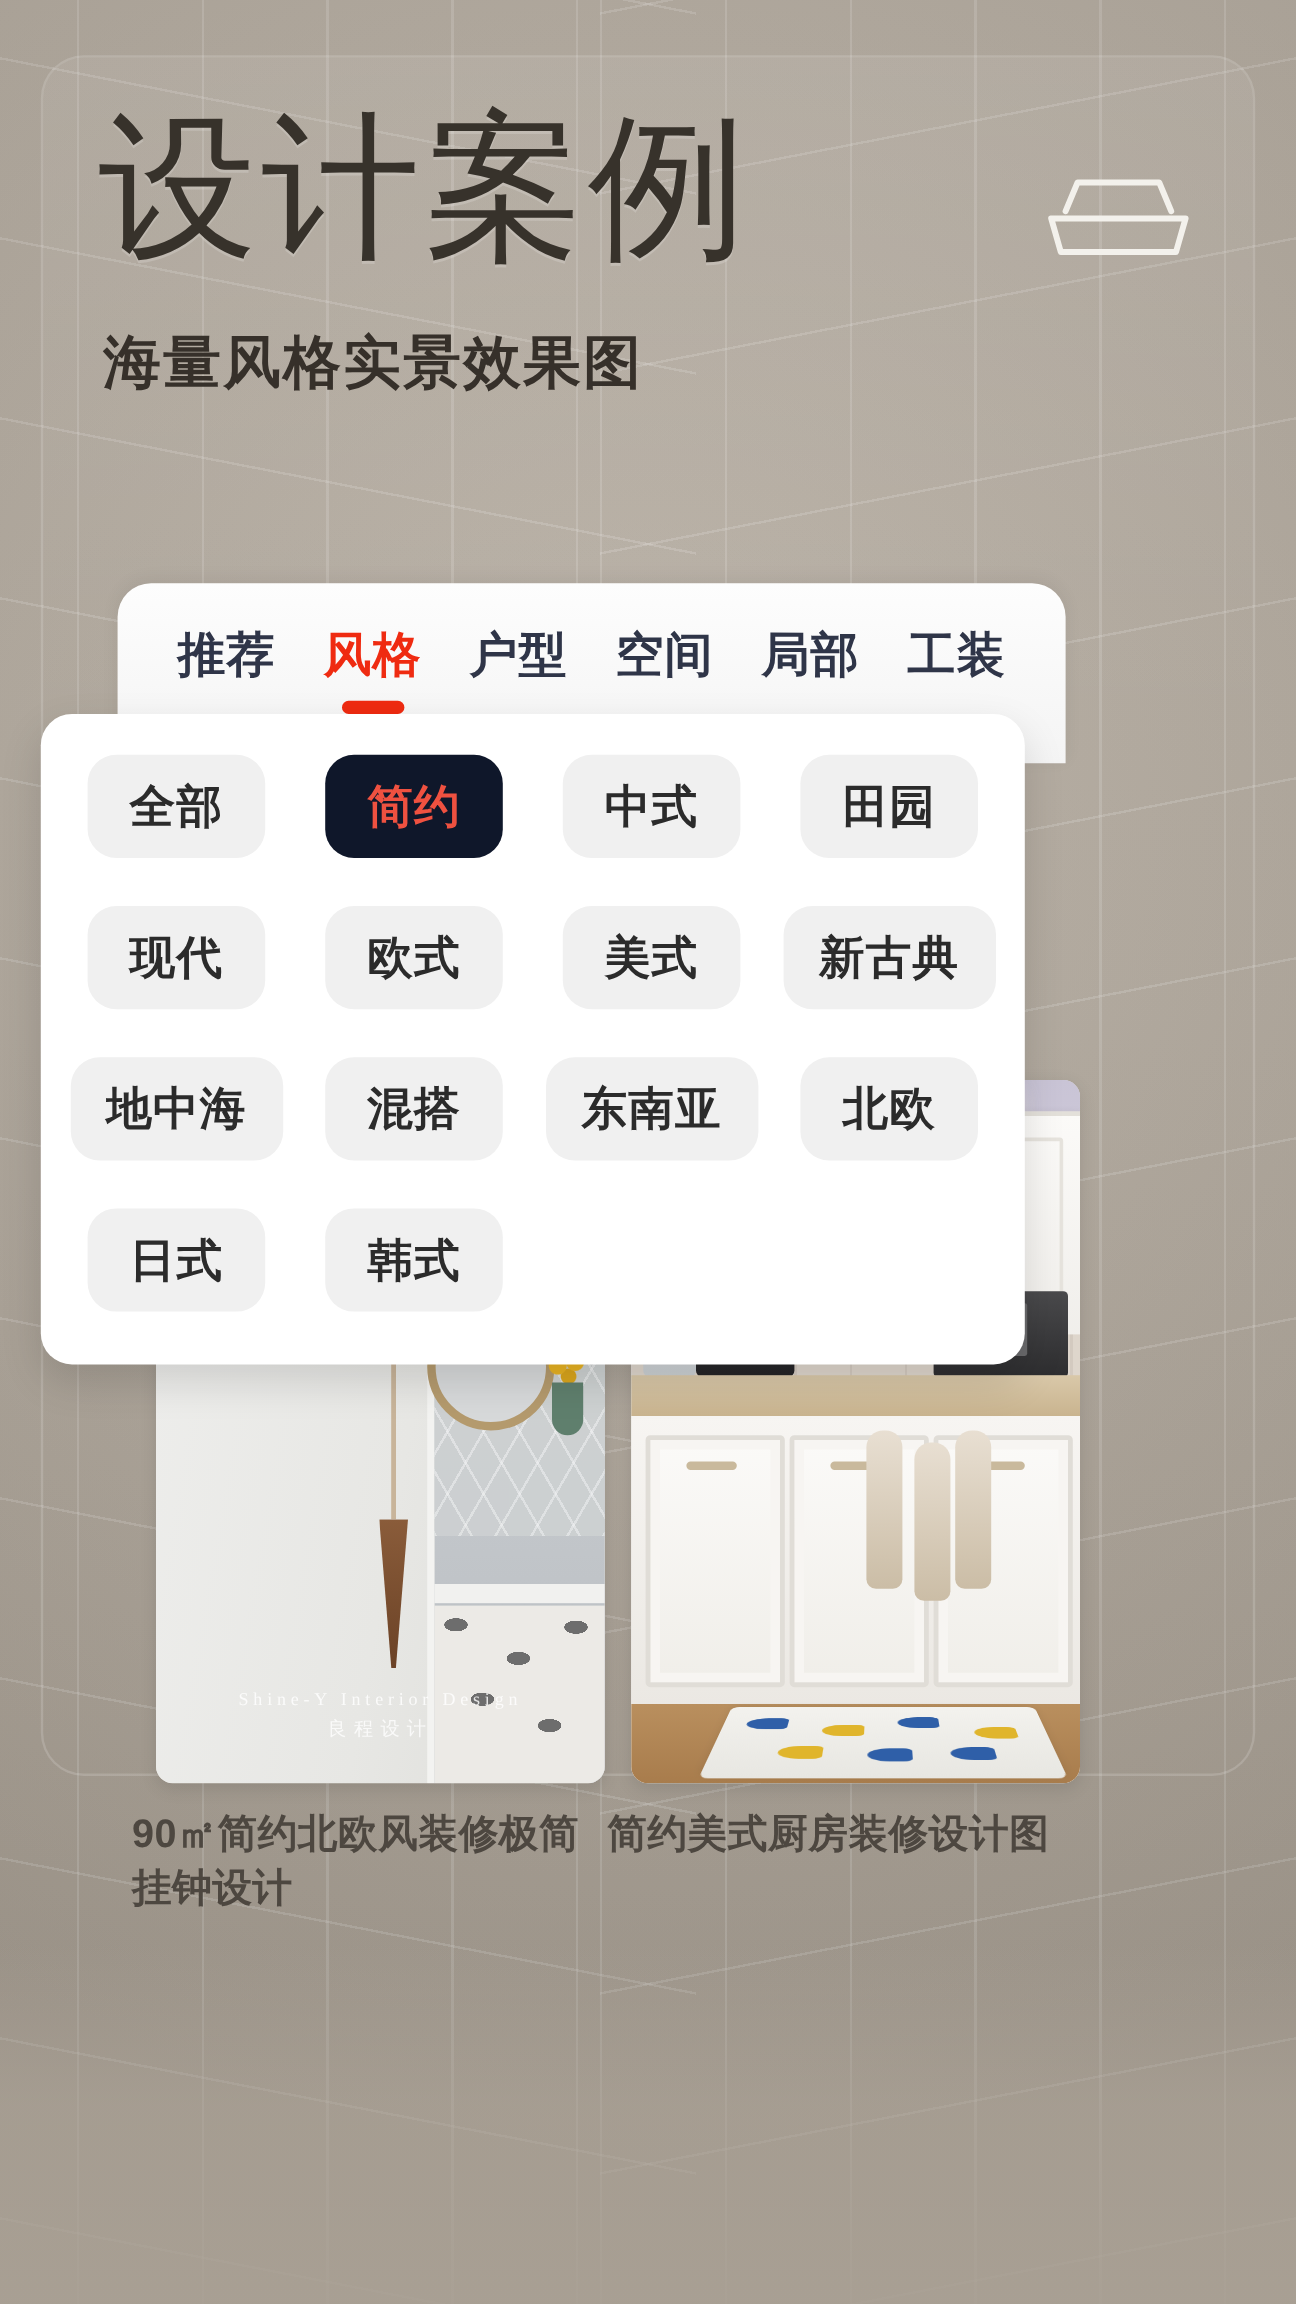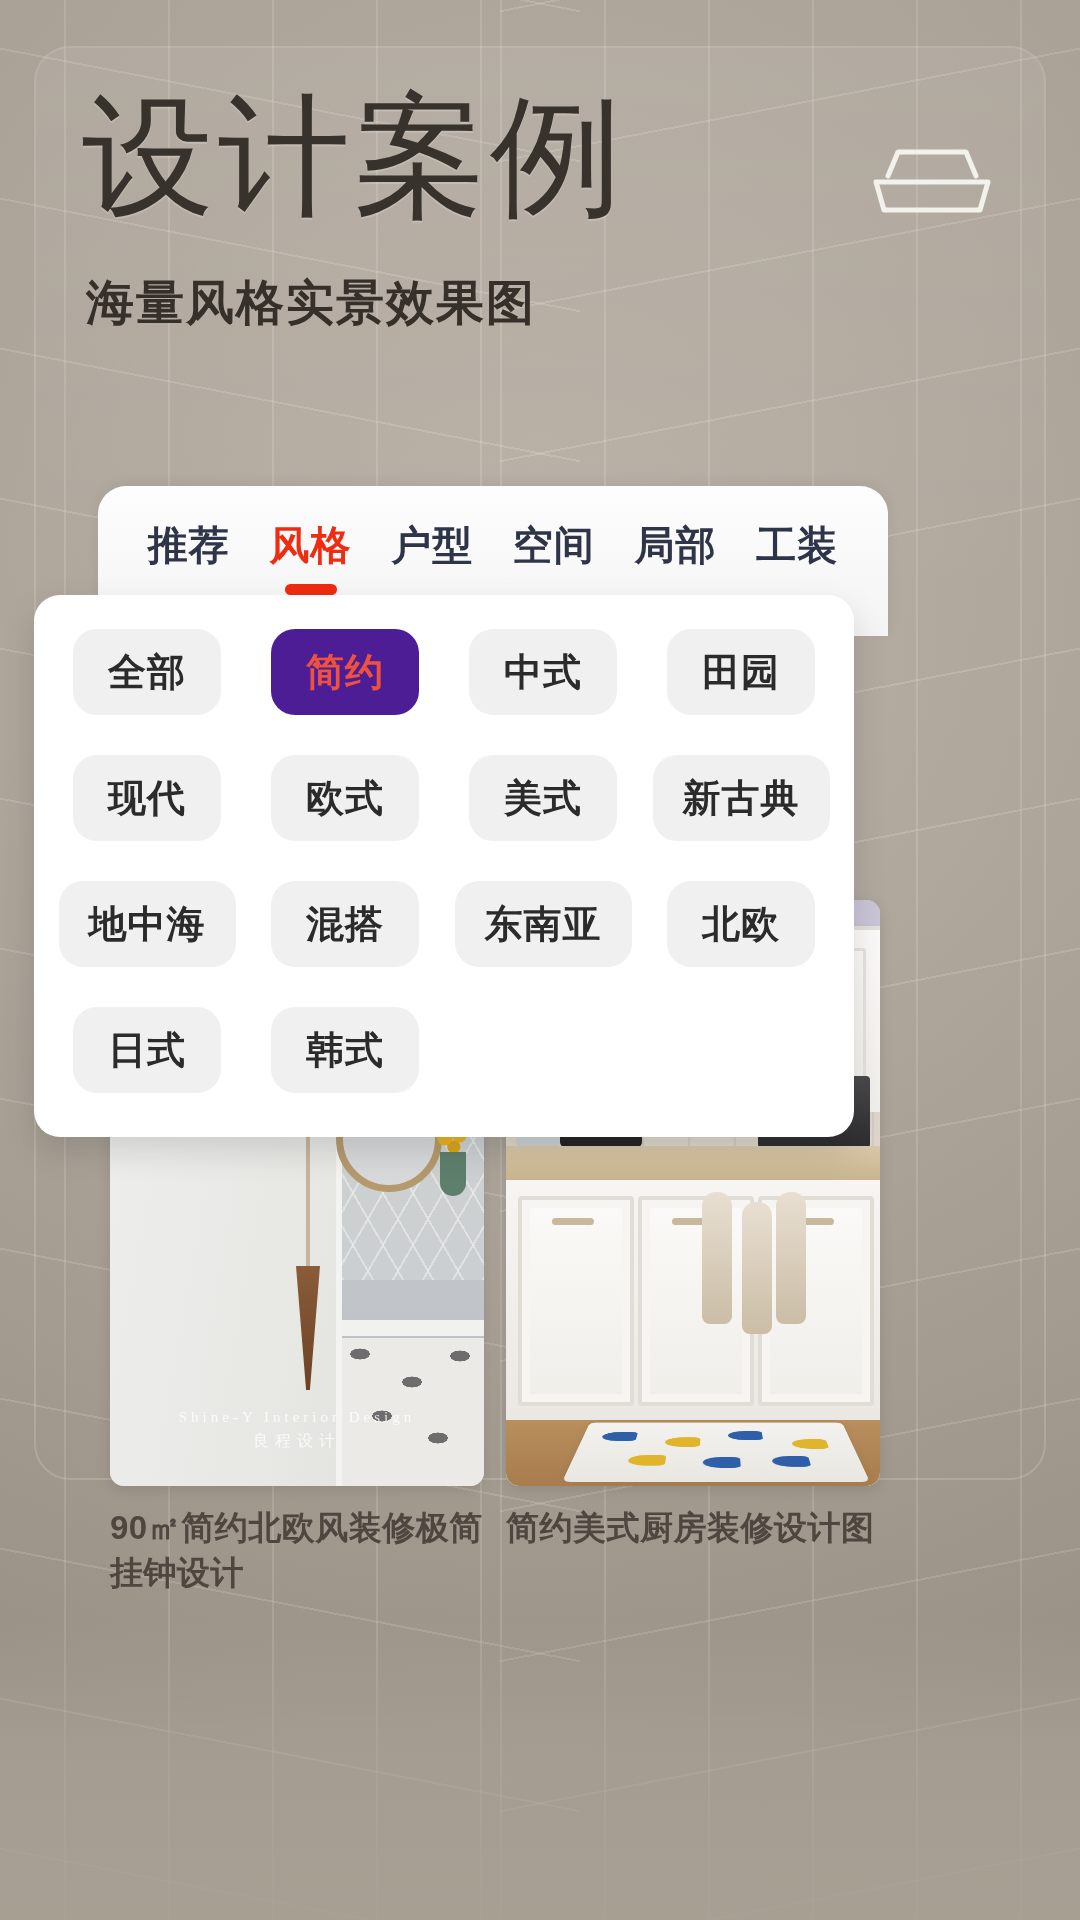--- a/index.html
+++ b/index.html
@@ -142,37 +142,38 @@
     border-radius:24px;
     background:#f0f0f0;
     color:#2b2b2b;
     font-size:38px;
     font-weight:700;
     letter-spacing:1px;
     display:flex;align-items:center;justify-content:center;
     white-space:nowrap;
     cursor:pointer;
   }
-  .chip.sel{background:#4c1d95;color:#ef5140;font-family:Liberation Mono, monospace;}
+  .chip.sel{background:#0f172a;color:#ef5140;font-family:Liberation Mono, monospace;}
 
   
   .results{
     position:absolute;left:110px;top:900px;
     width:770px;
     display:flex;gap:22px;
     z-index:5;
   }
   .rcard{width:374px;}
   .rthumb{
     width:374px;height:586px;
     border-radius:14px;
     overflow:hidden;
     position:relative;
     background:#dedad4;
     box-shadow:0 4px 14px rgba(0,0,0,.10);
+    margin-left:20px;
   }
   .rcap{
     margin-top:20px;
     font-size:33px;line-height:1.35;
     color:#4d4740;
     font-weight:600;
     letter-spacing:.5px;
   }
 
   

